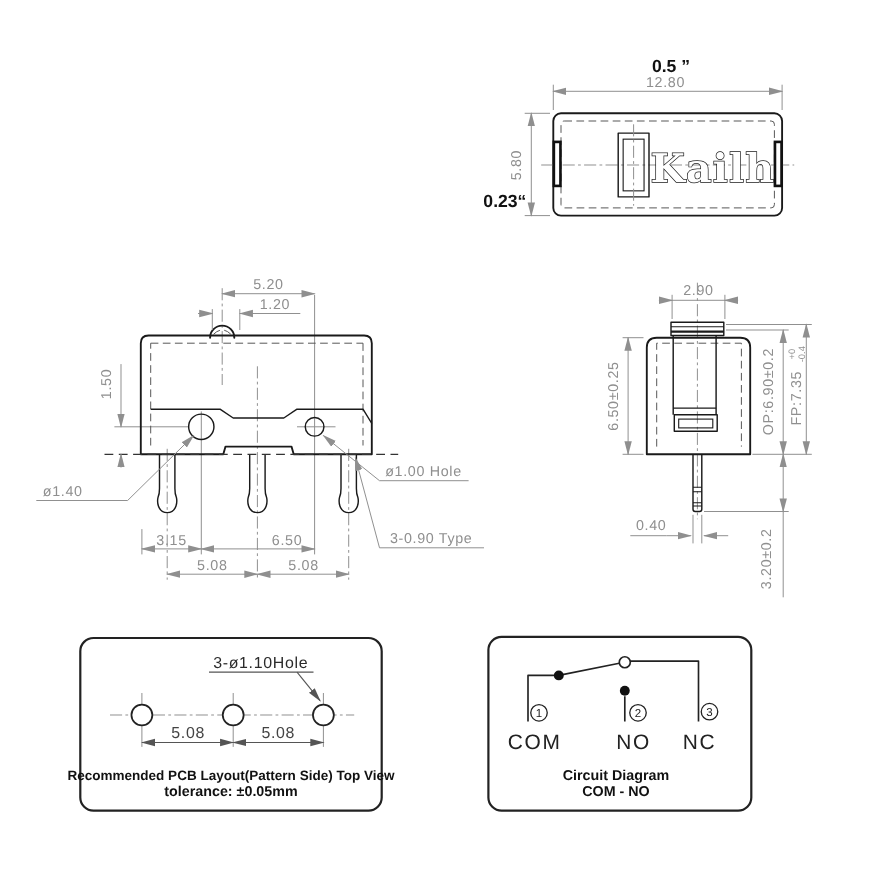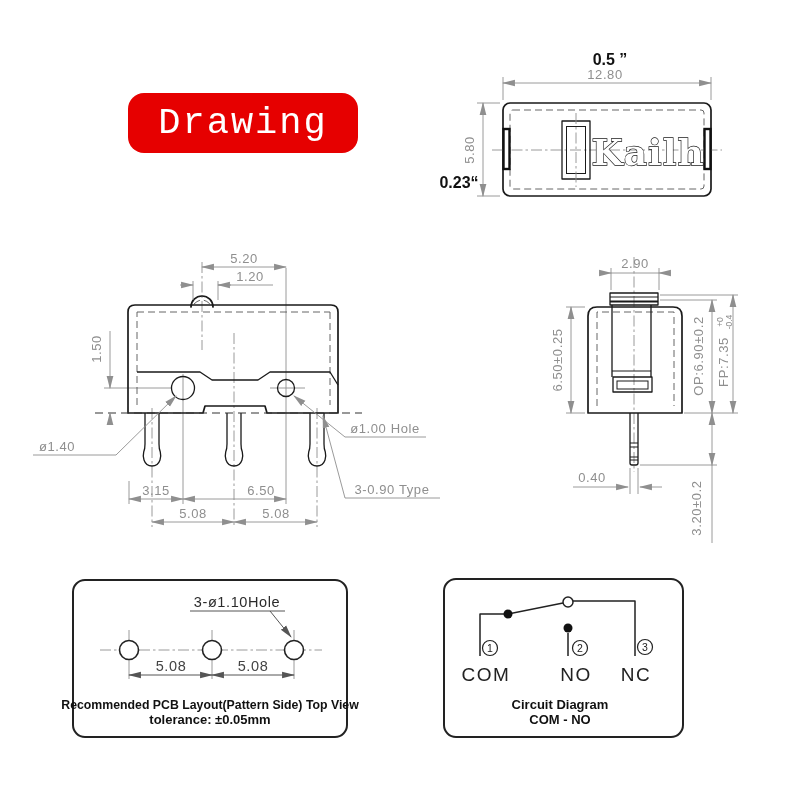--- a/index.html
+++ b/index.html
@@ -30,23 +30,20 @@
   text.term{font:19px "Liberation Sans",sans-serif;fill:#222;letter-spacing:1.5px;}
   text.num {font:10.5px "Liberation Sans",sans-serif;fill:#222;}
   text.kailh{font:bold 36px "DejaVu Serif",serif;fill:#fff;stroke:#161616;stroke-width:1.3px;
              paint-order:stroke;letter-spacing:1px;}
 </style>
 </head>
 <body>
 
 <div id="canvas">
 
-  <div id="banner">
-    <span>Drawing</span>
-  </div>
 
   <svg width="800" height="800" viewBox="0 0 800 800">
     <defs>
       <marker id="arG" viewBox="0 0 12 8" refX="11" refY="4" markerWidth="13" markerHeight="9" orient="auto-start-reverse" markerUnits="userSpaceOnUse">
         <path d="M12,4 L0,0.9 L0,7.1 Z" fill="#8f8f8f"></path>
       </marker>
       <marker id="arD" viewBox="0 0 12 8" refX="11" refY="4" markerWidth="13" markerHeight="9" orient="auto-start-reverse" markerUnits="userSpaceOnUse">
         <path d="M12,4 L0,0.9 L0,7.1 Z" fill="#555"></path>
       </marker>
     </defs>

